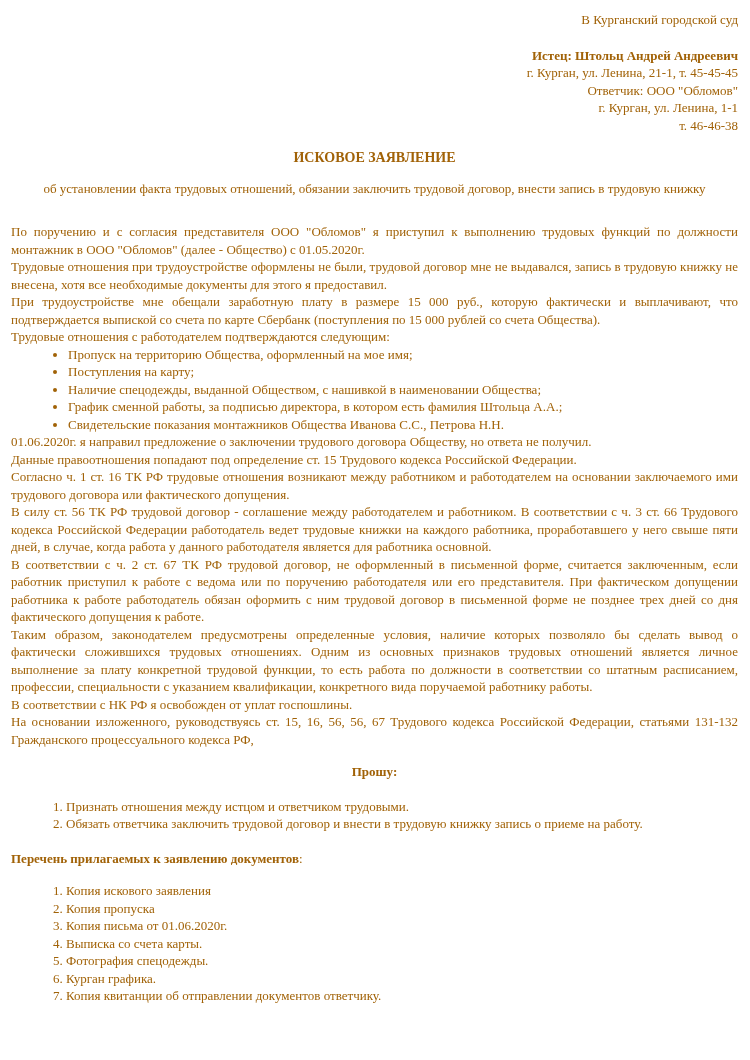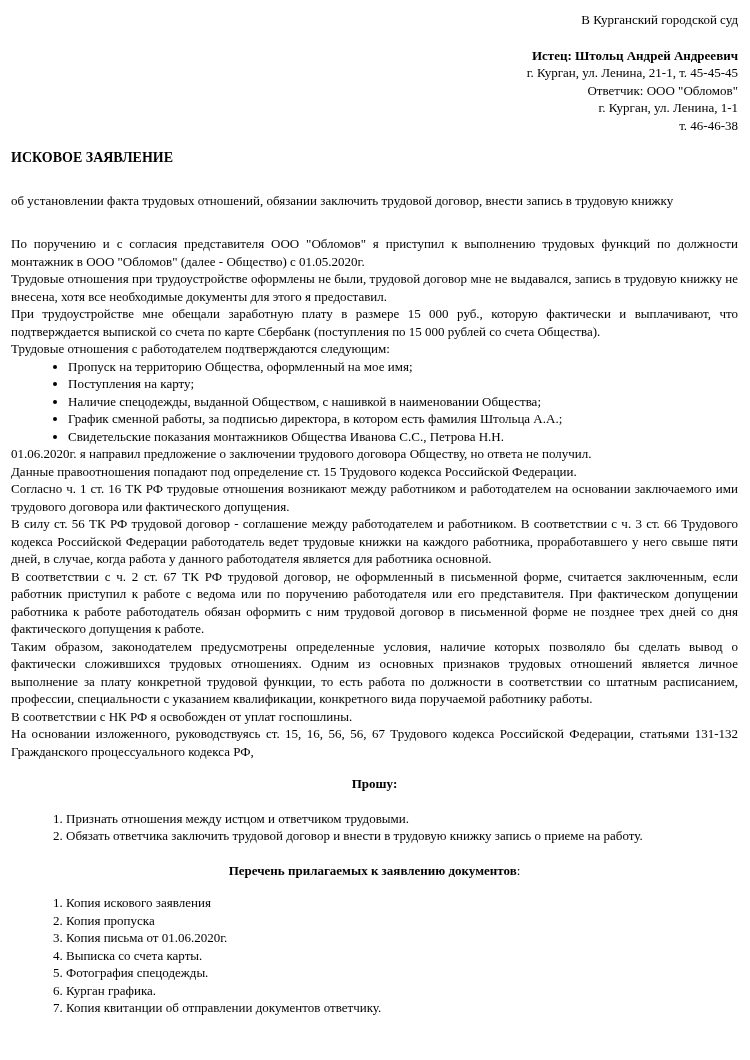--- a/index.html
+++ b/index.html
@@ -6,35 +6,36 @@
   .page {
     position: relative;
     width: 750px;
     height: 1060px;
     box-sizing: border-box;
     background: #ffffff;
     padding: 11px 12px 0 11px;
     font-family: "Liberation Serif", "DejaVu Serif", serif;
     font-size: 13px;
     line-height: 17.5px;
-    color: #000000;
+    color: #a16207;
     overflow: hidden;
   }
   p { margin: 0; }
   .header-block { text-align: right; }
   .court-line { margin-bottom: 18px; }
   .bold { font-weight: bold; }
   .doc-title {
+    text-align: center;
     font-weight: bold;
     font-size: 14px;
     margin-top: 15px;
   }
   .doc-subtitle {
-    text-align: left;
-    margin-top: 25px;
+    text-align: center;
+    margin-top: 13px;
   }
   .body-block { margin-top: 26px; }
   .body-block p { text-align: justify; }
   ul.evidence-list {
     margin: 0;
     padding-left: 57px;
     list-style-type: disc;
   }
   ul.evidence-list li, ol li { text-align: justify; }
   ol.num-list {
@@ -42,21 +43,20 @@
     padding-left: 55px;
     list-style-type: decimal;
   }
   .petition-heading {
     text-align: center;
     font-weight: bold;
     margin: 15px 0 17px 0;
   }
   .attach-heading {
     margin: 17px 0 15px 0;
-    text-align: center;
   }
   .attach-heading b { font-weight: bold; }
   .footer-row {
     display: flex;
     margin-top: 24px;
   }
   .signature-label { margin-left: 92px; }
 </style>
 </head>
 <body>

